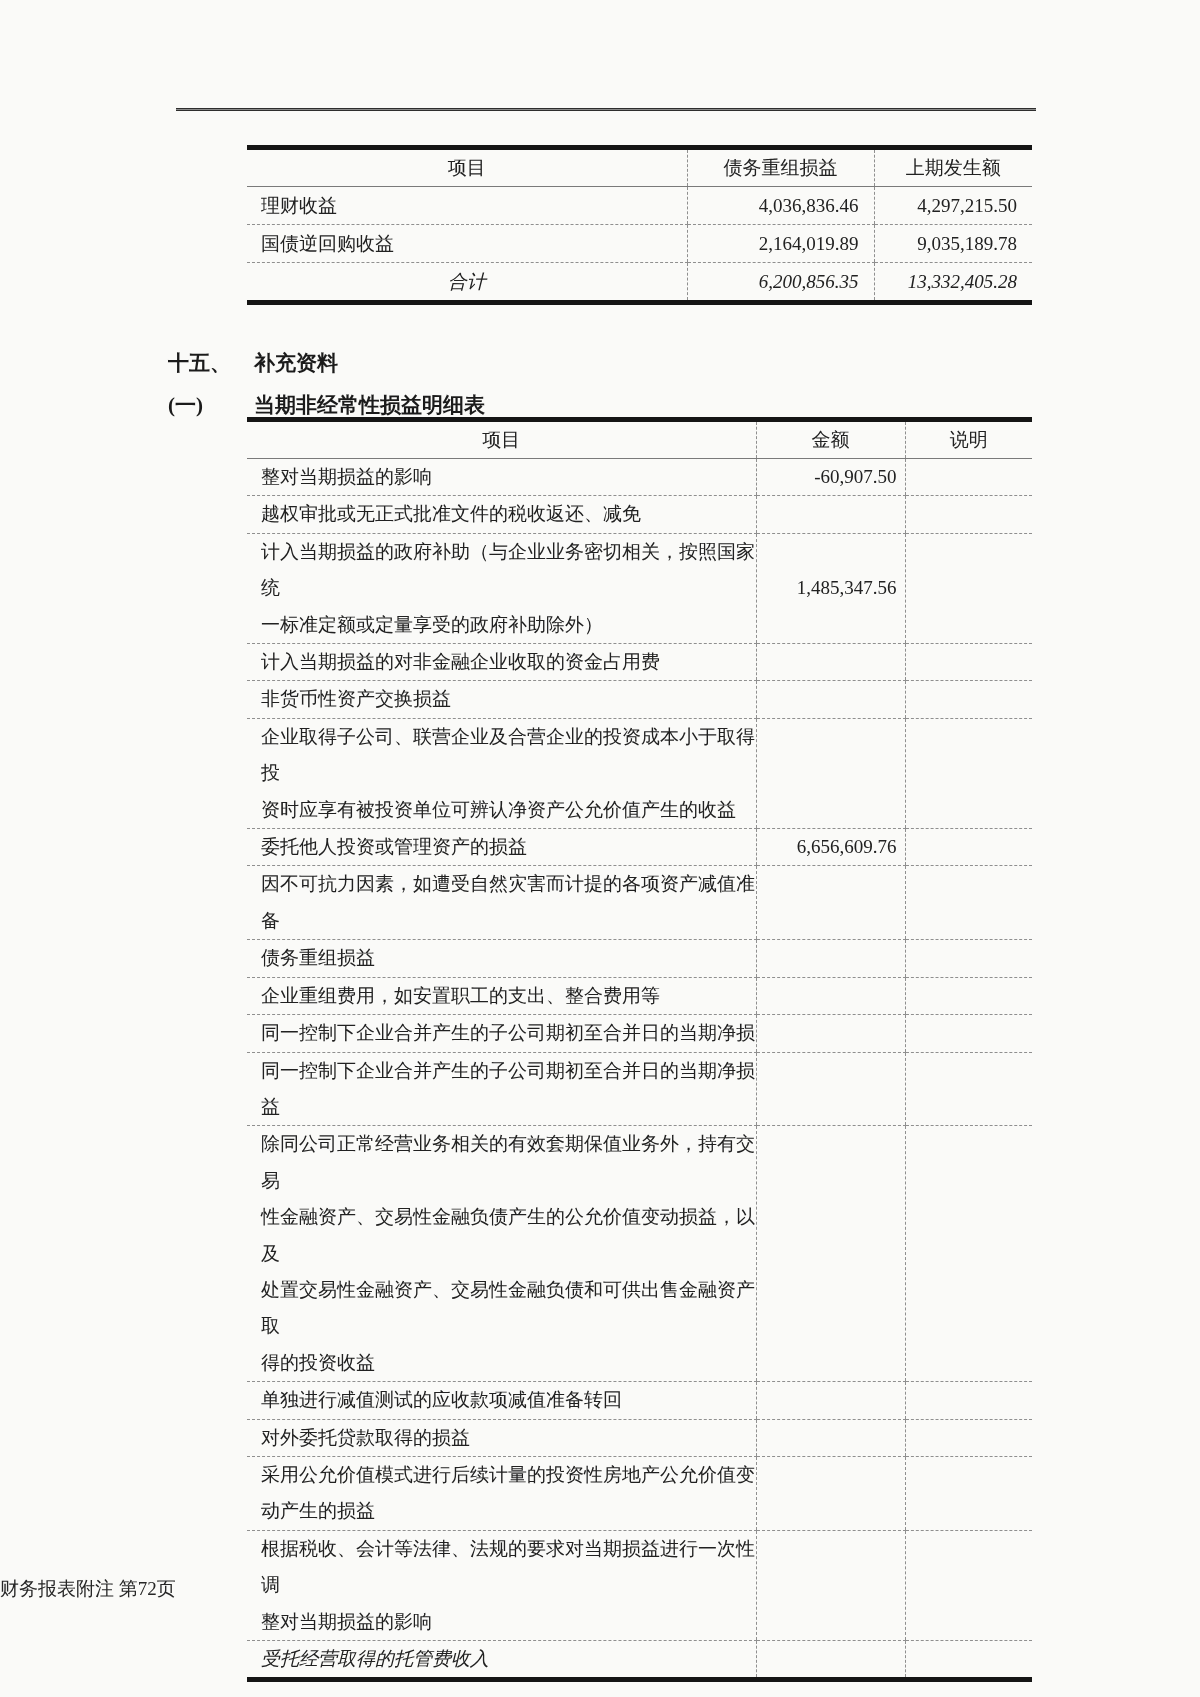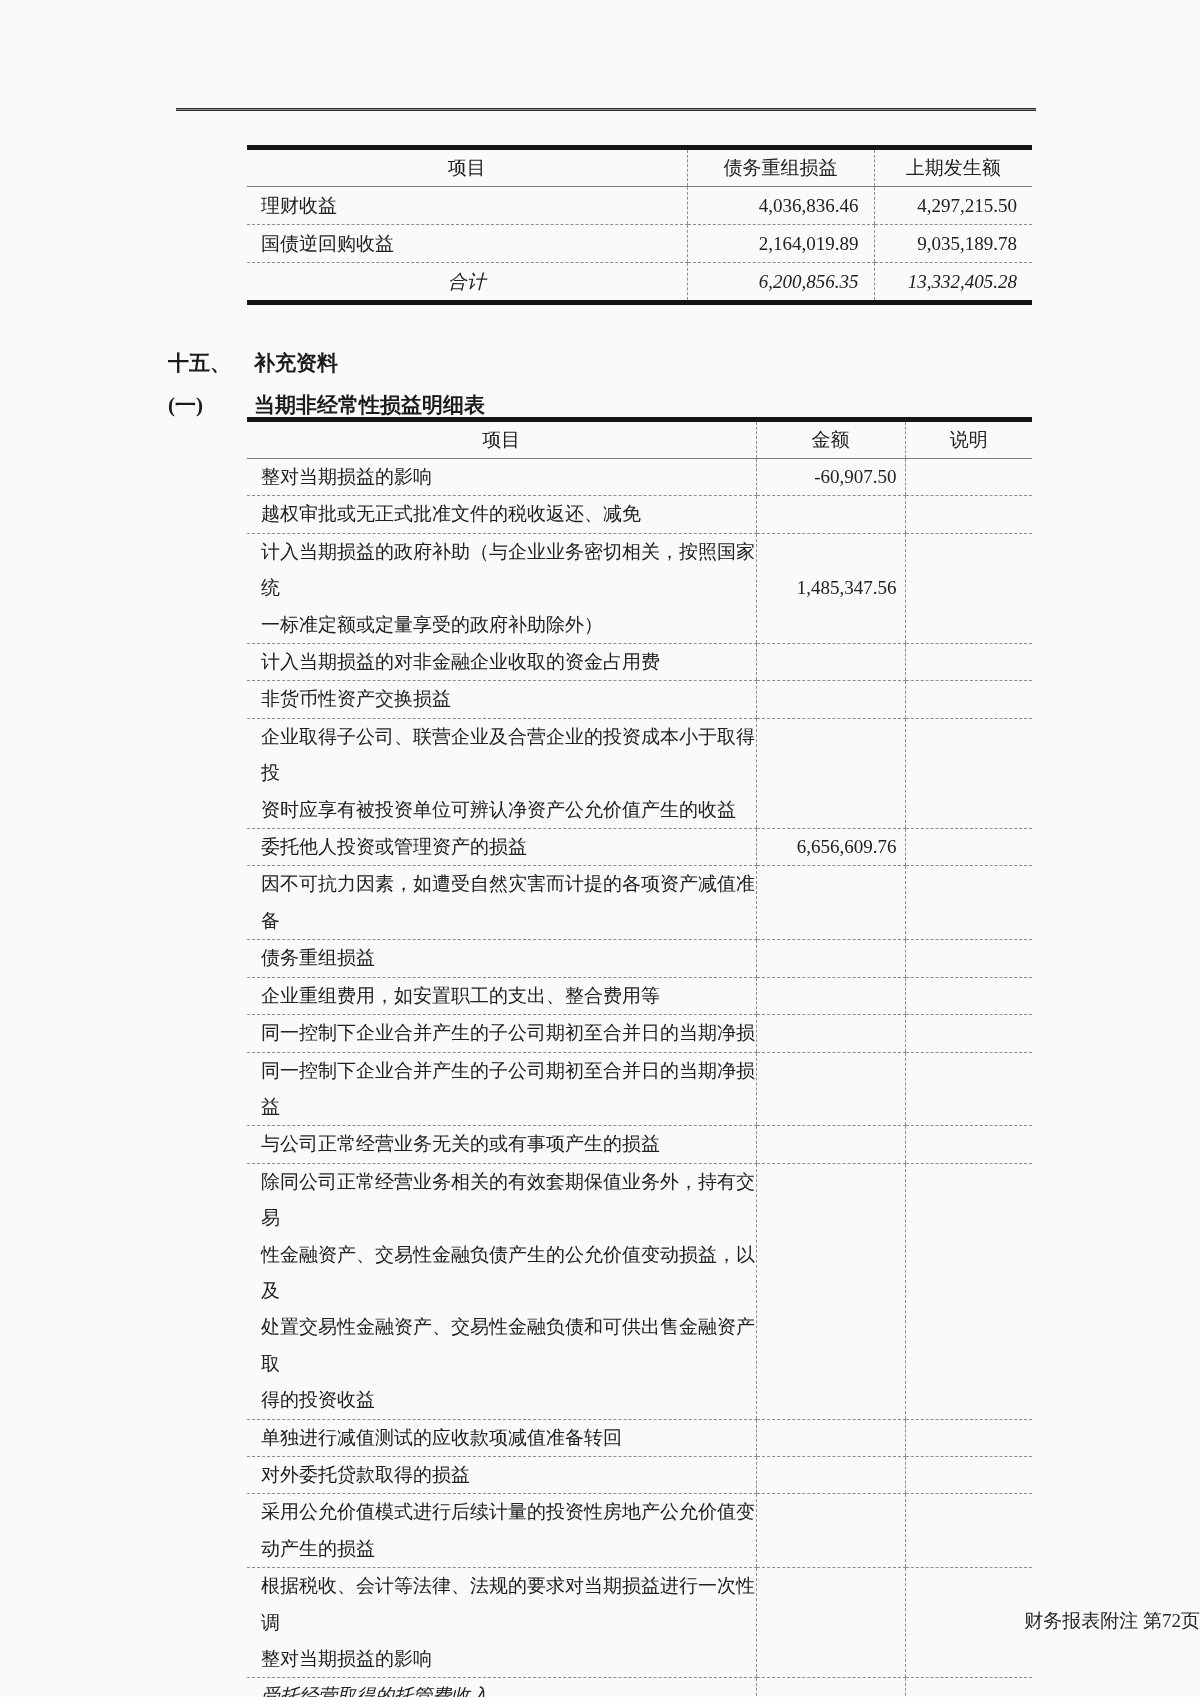--- a/index.html
+++ b/index.html
@@ -64,24 +64,23 @@
     color: #1b1b1b;
     white-space: nowrap;
   }
   #sec-num   { left: 168px; top: 349px; }
   #sec-title { left: 254px; top: 349px; }
   #sub-num   { left: 168px; top: 391px; }
   #sub-title { left: 254px; top: 391px; }
   .page-footer {
     position: absolute;
     left: 0; right: 0; top: 1576px;
-    text-align: right;
+    text-align: left;
     font-size: 19px;
     color: #262626;
-    margin-top: 32px;
   }
 </style>
 </head>
 <body>
 
 <div class="page-rule"></div>
 
 <table id="summary-table">
   <colgroup>
       <col style="width:440px">
@@ -186,25 +185,20 @@
     <td class="amt"></td>
     <td></td>
   </tr>
   <tr>
     <td class="item">同一控制下企业合并产生的子公司期初至合并日的当期净损
 益</td>
     <td class="amt"></td>
     <td></td>
   </tr>
   <tr>
-    <td class="item">与公司正常经营业务无关的或有事项产生的损益</td>
-    <td class="amt"></td>
-    <td></td>
-  </tr>
-  <tr>
     <td class="item">除同公司正常经营业务相关的有效套期保值业务外，持有交易
 性金融资产、交易性金融负债产生的公允价值变动损益，以及
 处置交易性金融资产、交易性金融负债和可供出售金融资产取
 得的投资收益</td>
     <td class="amt"></td>
     <td></td>
   </tr>
   <tr>
     <td class="item">单独进行减值测试的应收款项减值准备转回</td>
     <td class="amt"></td>

